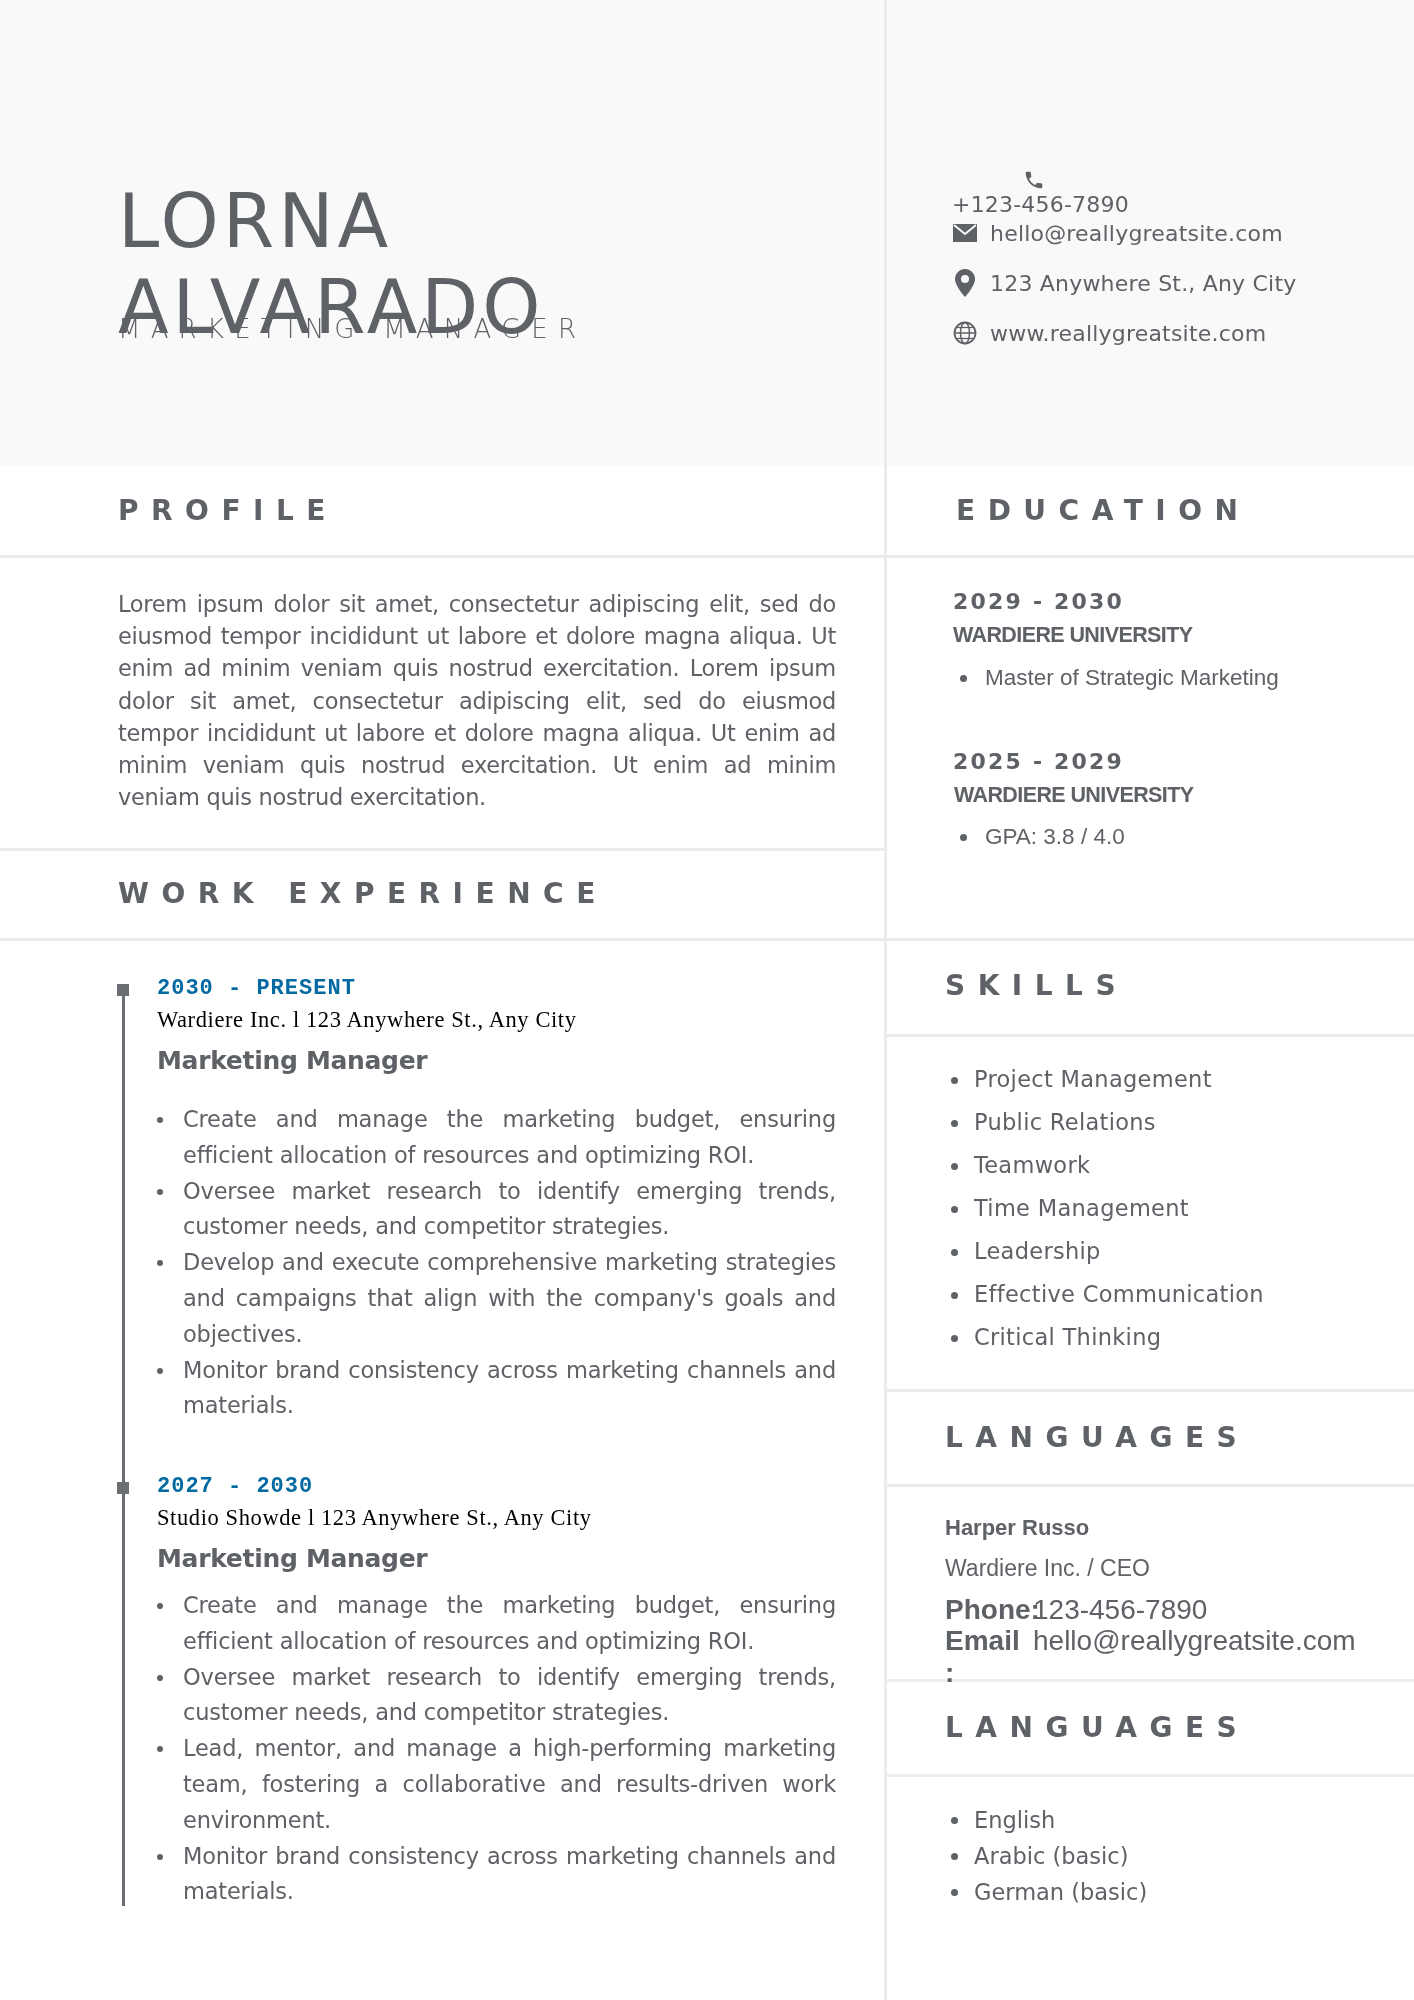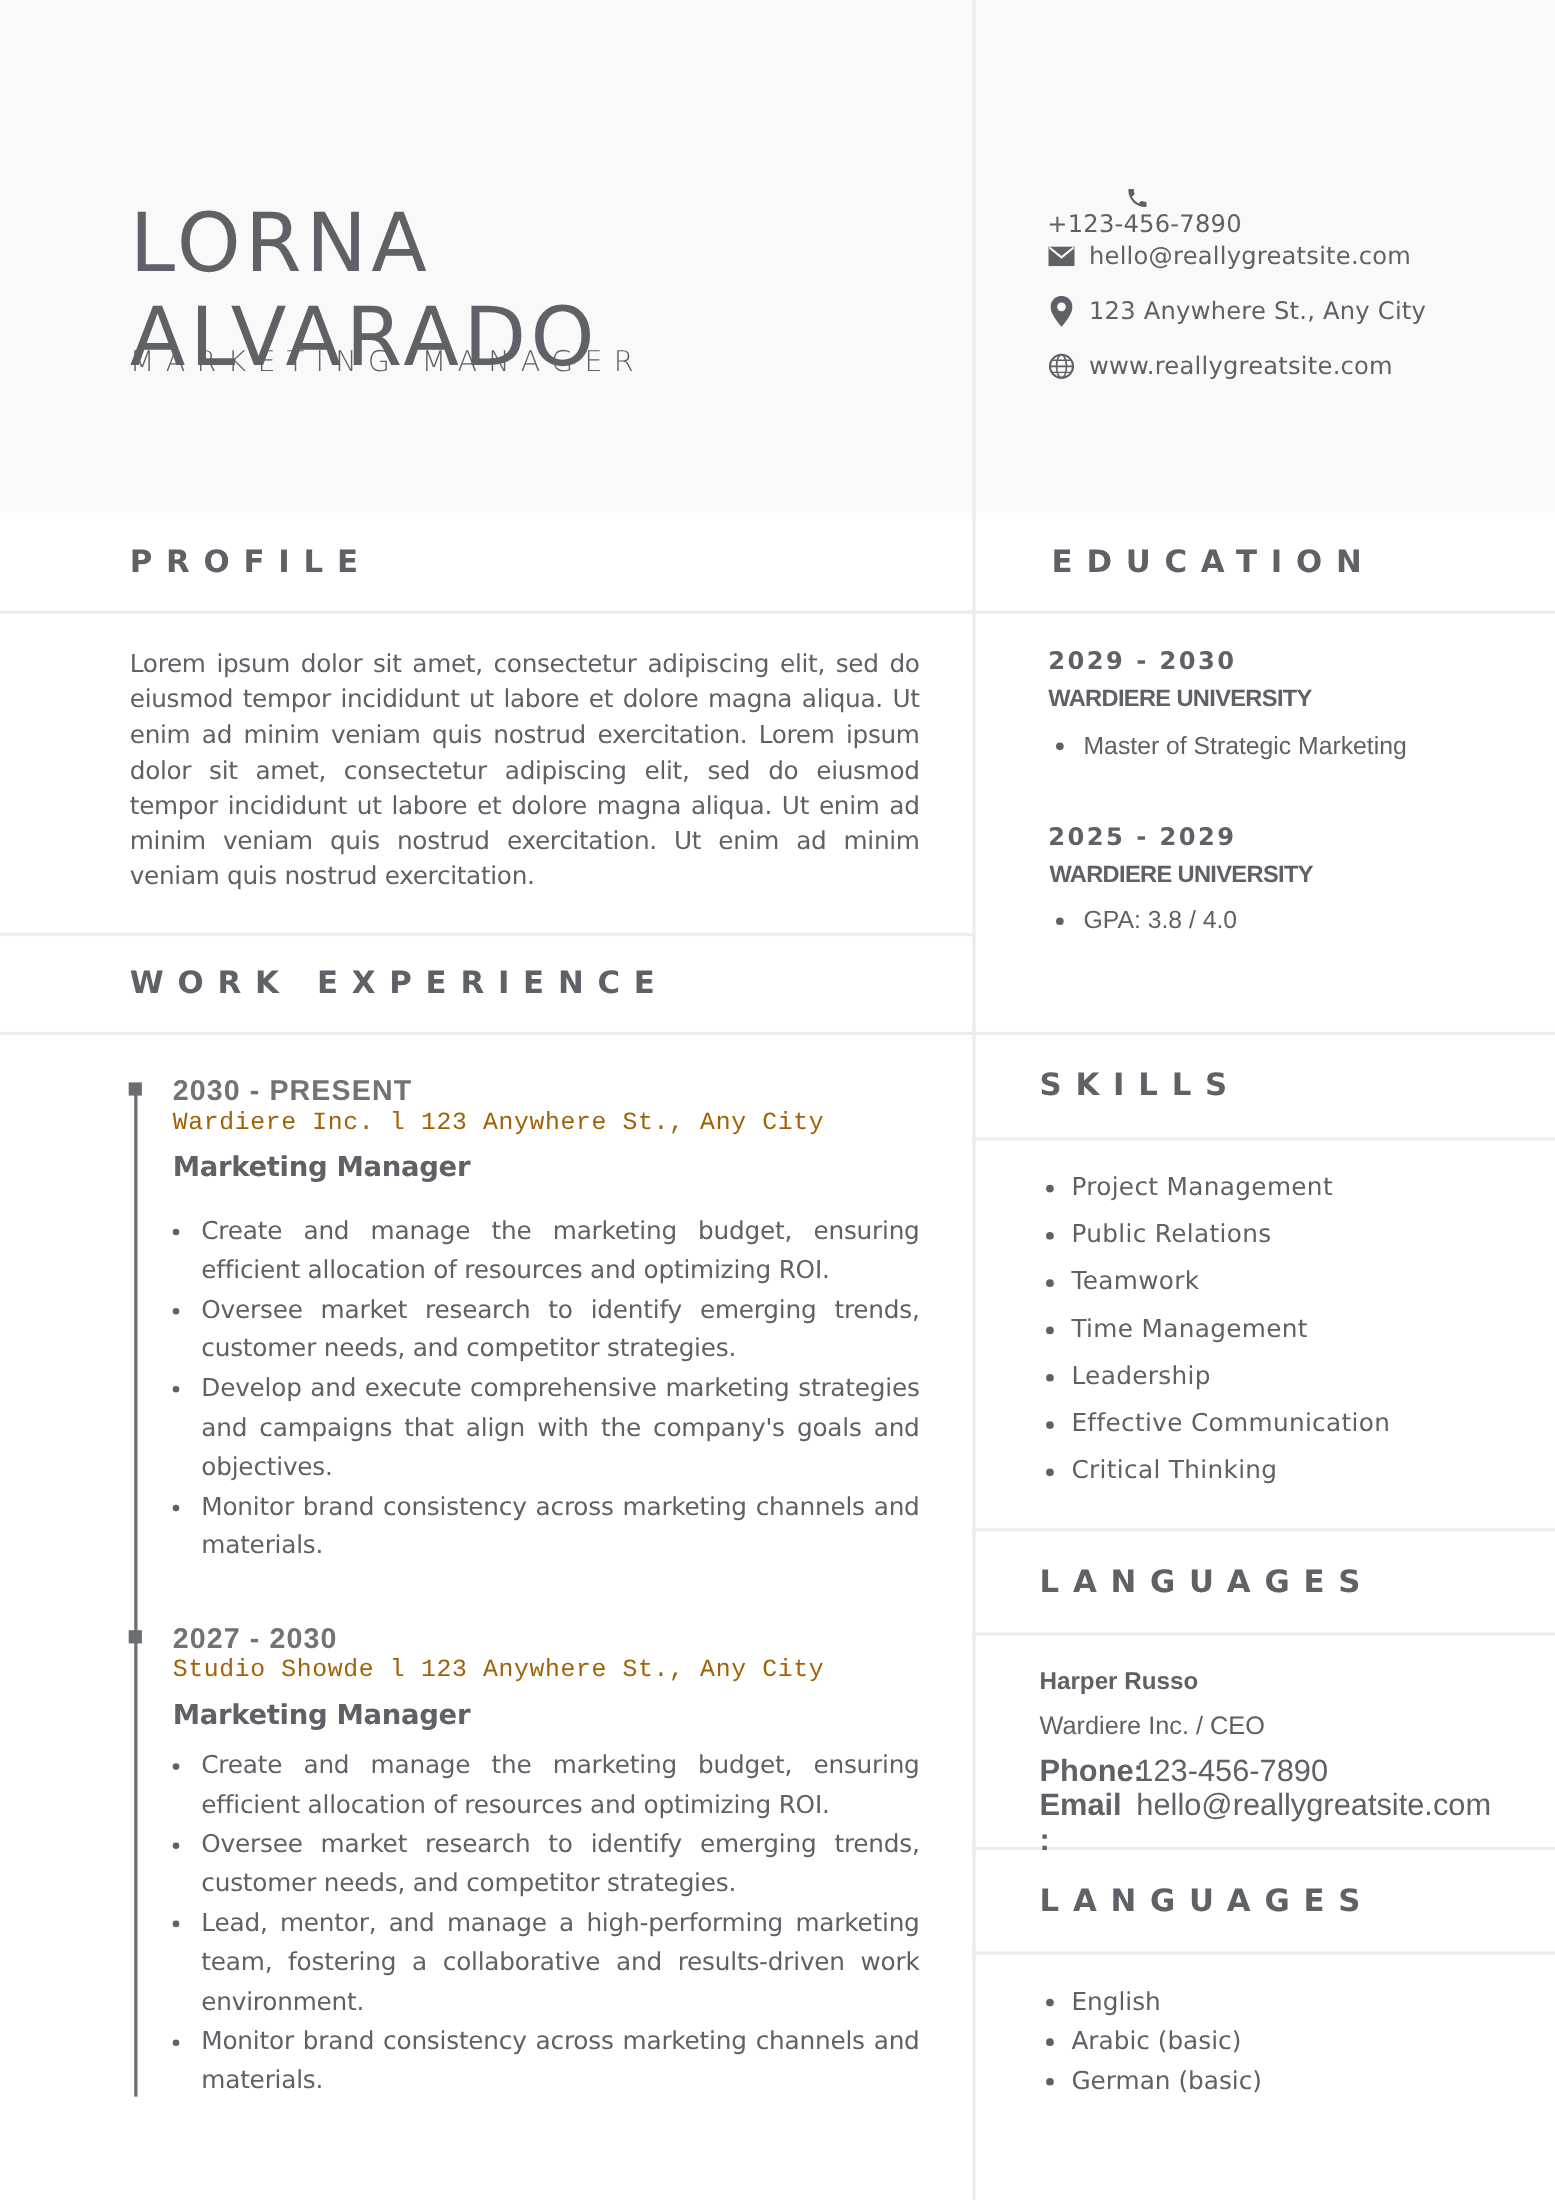--- a/index.html
+++ b/index.html
@@ -23,22 +23,22 @@
 
   .edu-years { font-size:22px; font-weight:700; letter-spacing:2.2px; color:#5e6166; font-family:"DejaVu Sans", sans-serif; }
   .edu-school { font-size:21.5px; font-weight:700; color:#5e6166; letter-spacing:-0.6px; font-family:"Liberation Sans", sans-serif; }
   .edu-list { list-style:none;text-align:right; }
   .edu-list li { position:relative; padding-left:32px; font-size:22.5px; color:#5e6166; font-family:"Liberation Sans", sans-serif; height:36px; line-height:36px; }
   .edu-list li::before { content:""; position:absolute; left:7px; top:15px; width:7px; height:7px; border-radius:50%; background:#5e6166; }
 
   .timeline-line { left:121.5px; width:3px; background:#6a6d72; }
   .timeline-dot { left:117px; width:12px; height:12px; background:#6a6d72; }
 
-  .job-date { left:157px; font-size:26px; font-weight:700; color:#737373; letter-spacing:1px; font-family:Liberation Sans, sans-serif; }
-  .job-company { left:157px; font-size:22.5px; color:#a16207; letter-spacing:0.6px; font-family:Liberation Mono, monospace; }
+  .job-date { left:157px; font-size:22px; font-weight:700; color:#0369a1; letter-spacing:1px; font-family:Liberation Mono, monospace; }
+  .job-company { left:157px; font-size:22.5px; color:#000000; letter-spacing:0.6px; font-family:Liberation Serif, serif; }
   .job-title { left:157px; font-size:25px; font-weight:700; color:#5e6166; font-family:"DejaVu Sans", sans-serif; letter-spacing:-0.3px; }
   .job-list { left:157px; width:679px; list-style:none; }
   .job-list li { position:relative; padding-left:26px; font-size:22.5px; line-height:35.8px; text-align:justify; text-align-last:left; color:#5e6166; font-family:"DejaVu Sans", sans-serif; letter-spacing:-0.2px; }
   .job-list li::before { content:""; position:absolute; left:0; top:15px; width:6px; height:6px; border-radius:50%; background:#5e6166; }
 
   .skill-list { left:946px; list-style:none; }
   .skill-list li { position:relative; padding-left:28px; font-size:22.5px; height:43px; line-height:43px; color:#5e6166; font-family:"DejaVu Sans", sans-serif; letter-spacing:0.3px; }
   .skill-list li::before { content:""; position:absolute; left:5px; top:19px; width:7px; height:7px; border-radius:50%; background:#5e6166; }
 
   .ref-name { left:945px; top:1515px; font-size:22px; font-weight:700; color:#5e6166; font-family:"Liberation Sans", sans-serif; }

